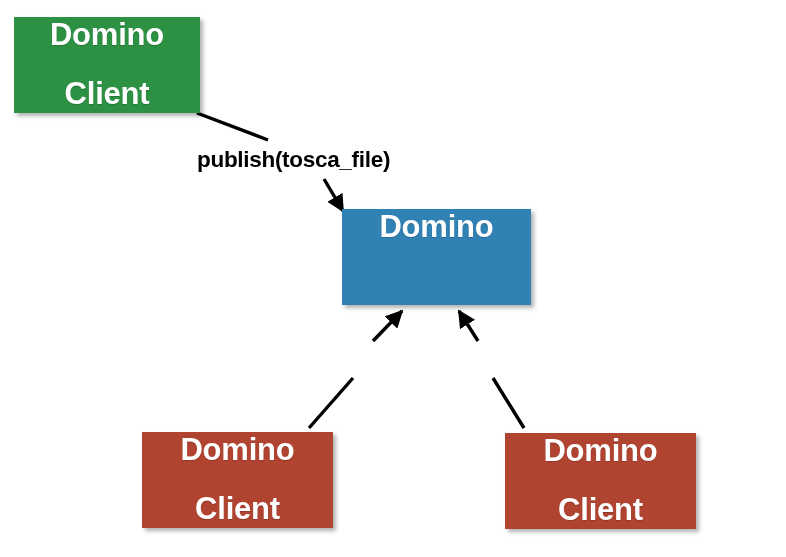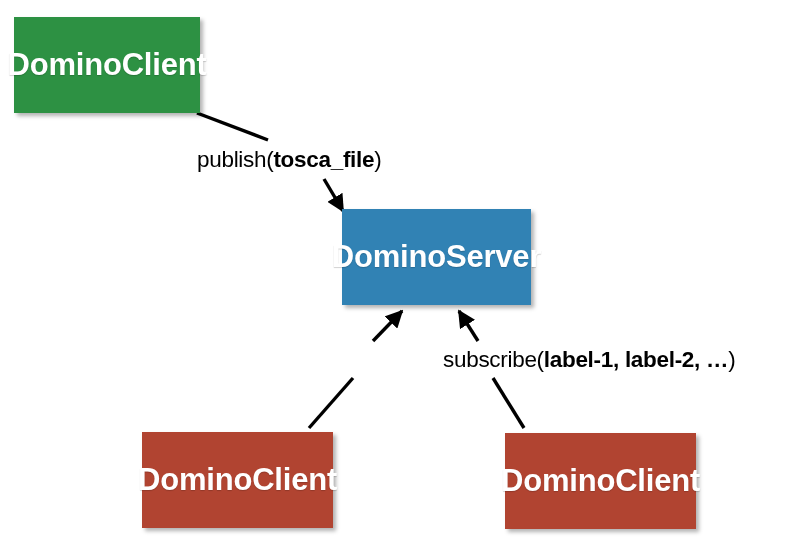--- a/index.html
+++ b/index.html
@@ -23,43 +23,44 @@
     left: 0;
     top: 0;
     width: 786px;
     height: 557px;
     pointer-events: none;
   }
   .node {
     position: absolute;
     box-sizing: border-box;
     display: flex;
+    flex-direction: column;
     align-items: center;
-    justify-content: center;
+    justify-content: space-between;
     color: #ffffff;
     font-weight: bold;
     font-size: 31px;
     line-height: 1.18;
     letter-spacing: -0.2px;
     text-align: center;
     box-shadow: 3px 3px 4px rgba(0,0,0,0.30);
     text-shadow: 0 1px 1px rgba(0,0,0,0.18);
   }
   .node .ln { display: block; }
   .edge-label {
     position: absolute;
     white-space: nowrap;
     color: #000000;
     font-size: 22.5px;
     line-height: 24px;
     letter-spacing: -0.3px;
     background: #ffffff;
     padding: 1px 2px;
   }
-  .edge-label .b { font-weight: normal; }
+  .edge-label .b { font-weight: bold; }
   .edge-label .r { font-weight: bold; }
 </style>
 </head>
 <body>
 
 <div id="canvas">
 
   <svg id="edge-layer" viewBox="0 0 786 557" width="786" height="557">
     <defs>
       <marker id="arrowhead" viewBox="0 0 10 10" refX="9" refY="5" markerWidth="5.2" markerHeight="5.2" orient="auto-start-reverse">
@@ -83,35 +84,31 @@
     </g>
   </svg>
 
   <div class="node" style="left:14px; top:17px; width:186px; height:96px; background:#2d9143;">
     <span class="ln">Domino</span>
     <span class="ln">Client</span>
   </div>
 
   <div class="node" style="left:342px; top:209px; width:189px; height:96px; background:#3182b4;">
     <span class="ln">Domino</span>
-    <span class="ln">Server</span>
   </div>
 
   <div class="node" style="left:142px; top:432px; width:191px; height:96px; background:#b14431;">
     <span class="ln">Domino</span>
     <span class="ln">Client</span>
   </div>
 
   <div class="node" style="left:505px; top:433px; width:191px; height:96px; background:#b14431;">
     <span class="ln">Domino</span>
     <span class="ln">Client</span>
   </div>
 
   <div class="edge-label" style="left:195px; top:147px;">
     <span class="b">publish(</span><span class="r">tosca_file</span><span class="b">)</span>
   </div>
 
 
-  <div class="edge-label" style="left:441px; top:347px;">
-    <span class="b">subscribe(</span><span class="r">label-1, label-2, …</span><span class="b">)</span>
-  </div>
 
 </div>
 
 </body></html>

